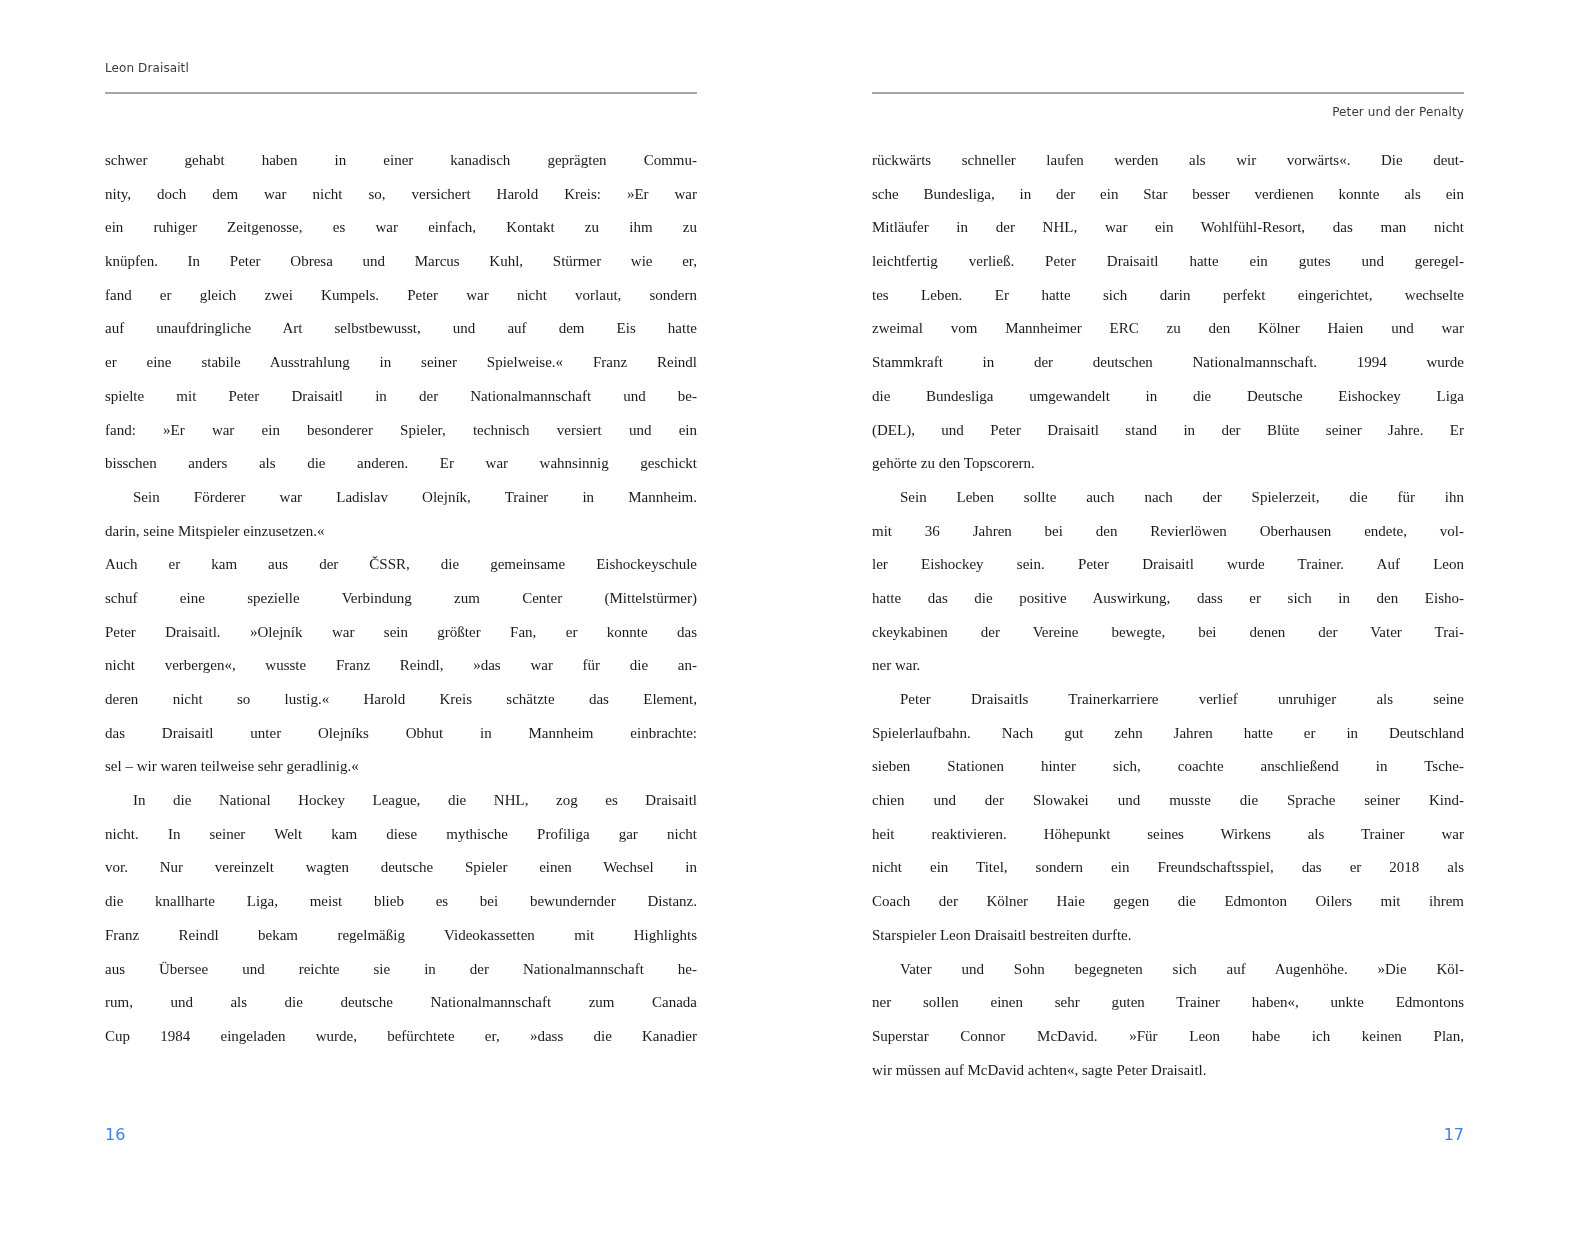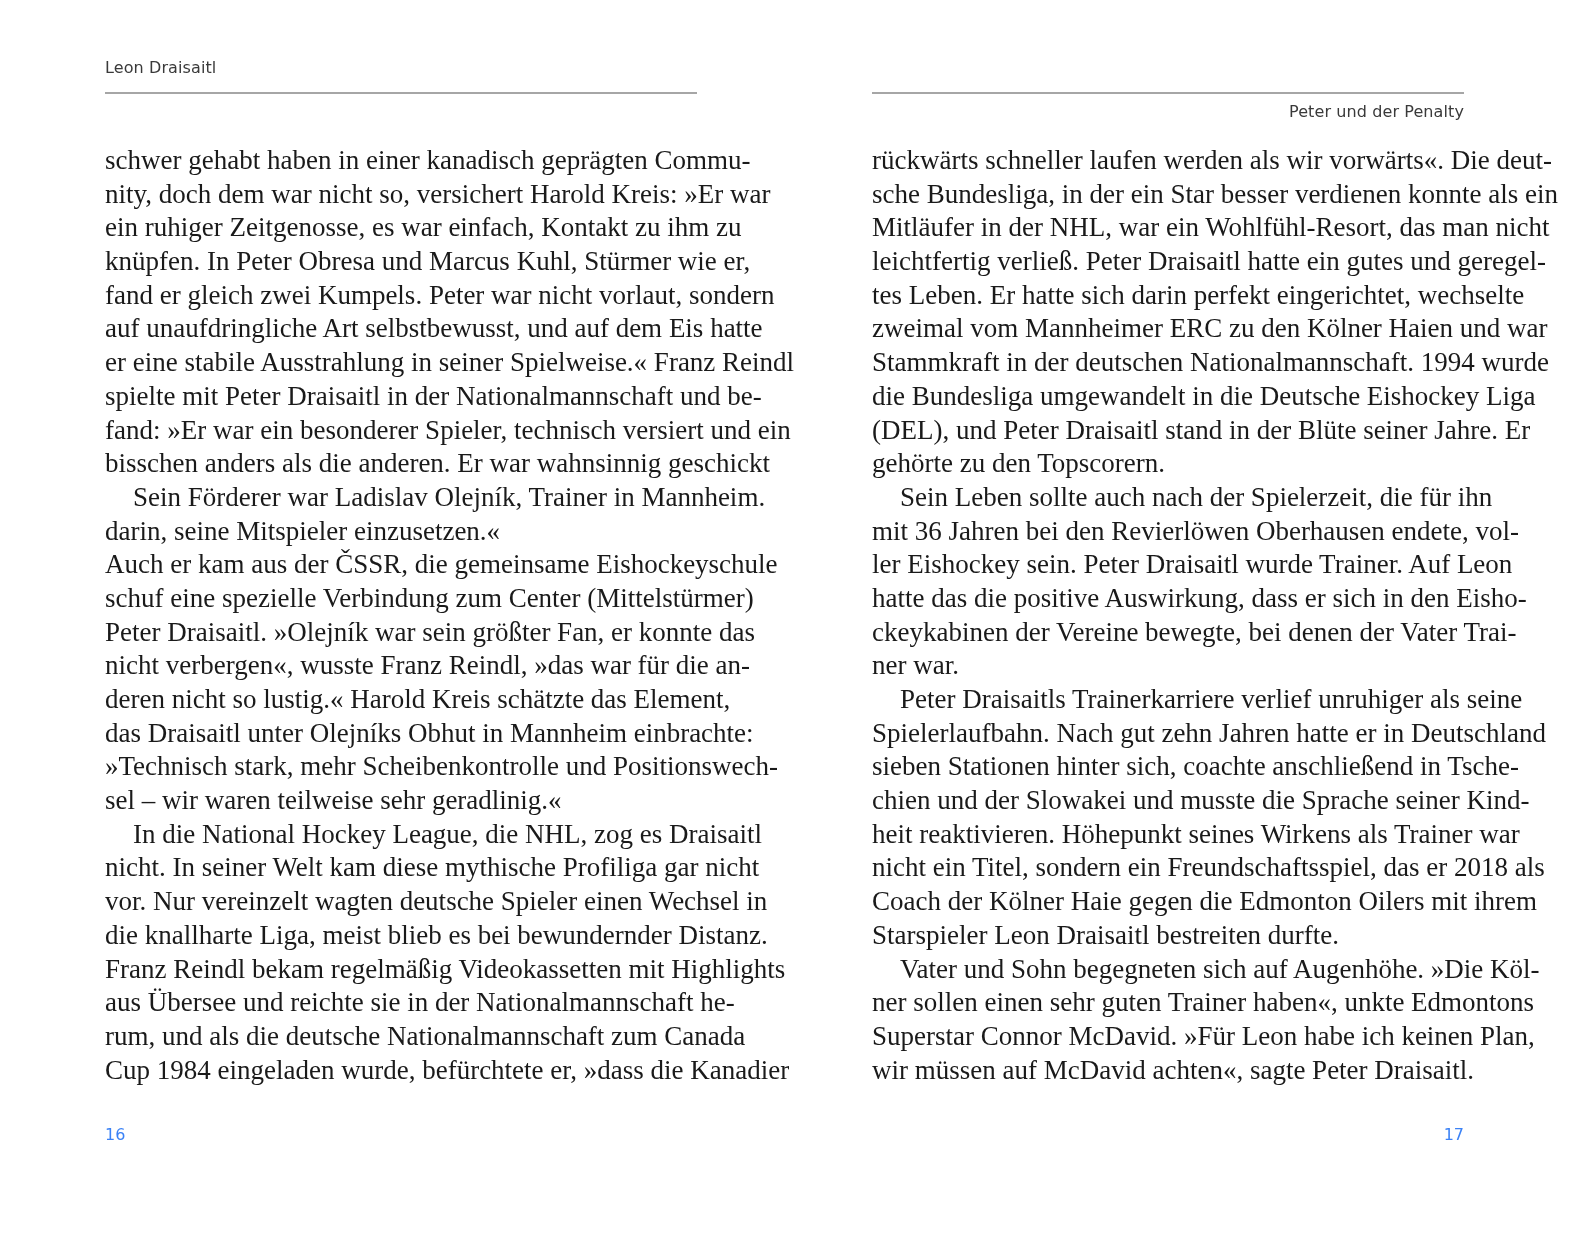--- a/index.html
+++ b/index.html
@@ -2,28 +2,28 @@
 <html><head>
 <meta charset="utf-8">
 <style>
   html, body { margin: 0; padding: 0; background: #ffffff; }
   body { width: 1594px; height: 1240px; position: relative; overflow: hidden; }
   .page { position: absolute; top: 0; height: 1240px; }
   .page.left { left: 105px; width: 592px; }
   .page.right { left: 872px; width: 592px; }
   .running-head {
     position: absolute; top: 56px; left: 0; right: 0;
-    font-family: "DejaVu Sans", sans-serif; font-size: 16px; color: #3a3a3a;
+    font-family: "DejaVu Sans", sans-serif; font-size: 12px; color: #3a3a3a;
     letter-spacing: 0.1px; line-height: 24px;
   }
   .page.right .running-head { text-align: right; margin-top: 44px; }
   .rule { position: absolute; top: 92px; left: 0; right: 0; height: 2px; background: #a6a6a6; }
   .body-text {
     position: absolute; top: 144px; left: 0; right: 0;
-    font-family: "Liberation Serif", serif; font-size: 27px; color: #1a1a1a;
+    font-family: "Liberation Serif", serif; font-size: 15px; color: #1a1a1a;
     line-height: 33.7px;
   }
   .line { display: block; white-space: nowrap; text-align: justify; text-align-last: justify; height: 33.7px; }
   .line.last { text-align-last: left; }
   .line.indent { text-indent: 28px; }
   .folio {
     position: absolute; top: 1125px;
     font-family: "DejaVu Sans", sans-serif; font-size: 16px; color: #3b82f6;
   }
   .page.left .folio { left: 0; }
@@ -47,21 +47,20 @@
     <span class="line">fand: »Er war ein besonderer Spieler, technisch versiert und ein</span>
     <span class="line">bisschen anders als die anderen. Er war wahnsinnig geschickt</span>
     <span class="line indent">Sein Förderer war Ladislav Olejník, Trainer in Mannheim.</span>
     <span class="line last">darin, seine Mitspieler einzusetzen.«</span>
     <span class="line">Auch er kam aus der ČSSR, die gemeinsame Eishockeyschule</span>
     <span class="line">schuf eine spezielle Verbindung zum Center (Mittelstürmer)</span>
     <span class="line">Peter Draisaitl. »Olejník war sein größter Fan, er konnte das</span>
     <span class="line">nicht verbergen«, wusste Franz Reindl, »das war für die an-</span>
     <span class="line">deren nicht so lustig.« Harold Kreis schätzte das Element,</span>
     <span class="line">das Draisaitl unter Olejníks Obhut in Mannheim einbrachte:</span>
-    <span class="line">»Technisch stark, mehr Scheibenkontrolle und Positionswech-</span>
     <span class="line last">sel – wir waren teilweise sehr geradlinig.«</span>
     <span class="line indent">In die National Hockey League, die NHL, zog es Draisaitl</span>
     <span class="line">nicht. In seiner Welt kam diese mythische Profiliga gar nicht</span>
     <span class="line">vor. Nur vereinzelt wagten deutsche Spieler einen Wechsel in</span>
     <span class="line">die knallharte Liga, meist blieb es bei bewundernder Distanz.</span>
     <span class="line">Franz Reindl bekam regelmäßig Videokassetten mit Highlights</span>
     <span class="line">aus Übersee und reichte sie in der Nationalmannschaft he-</span>
     <span class="line">rum, und als die deutsche Nationalmannschaft zum Canada</span>
     <span class="line">Cup 1984 eingeladen wurde, befürchtete er, »dass die Kanadier</span>
   </div>

